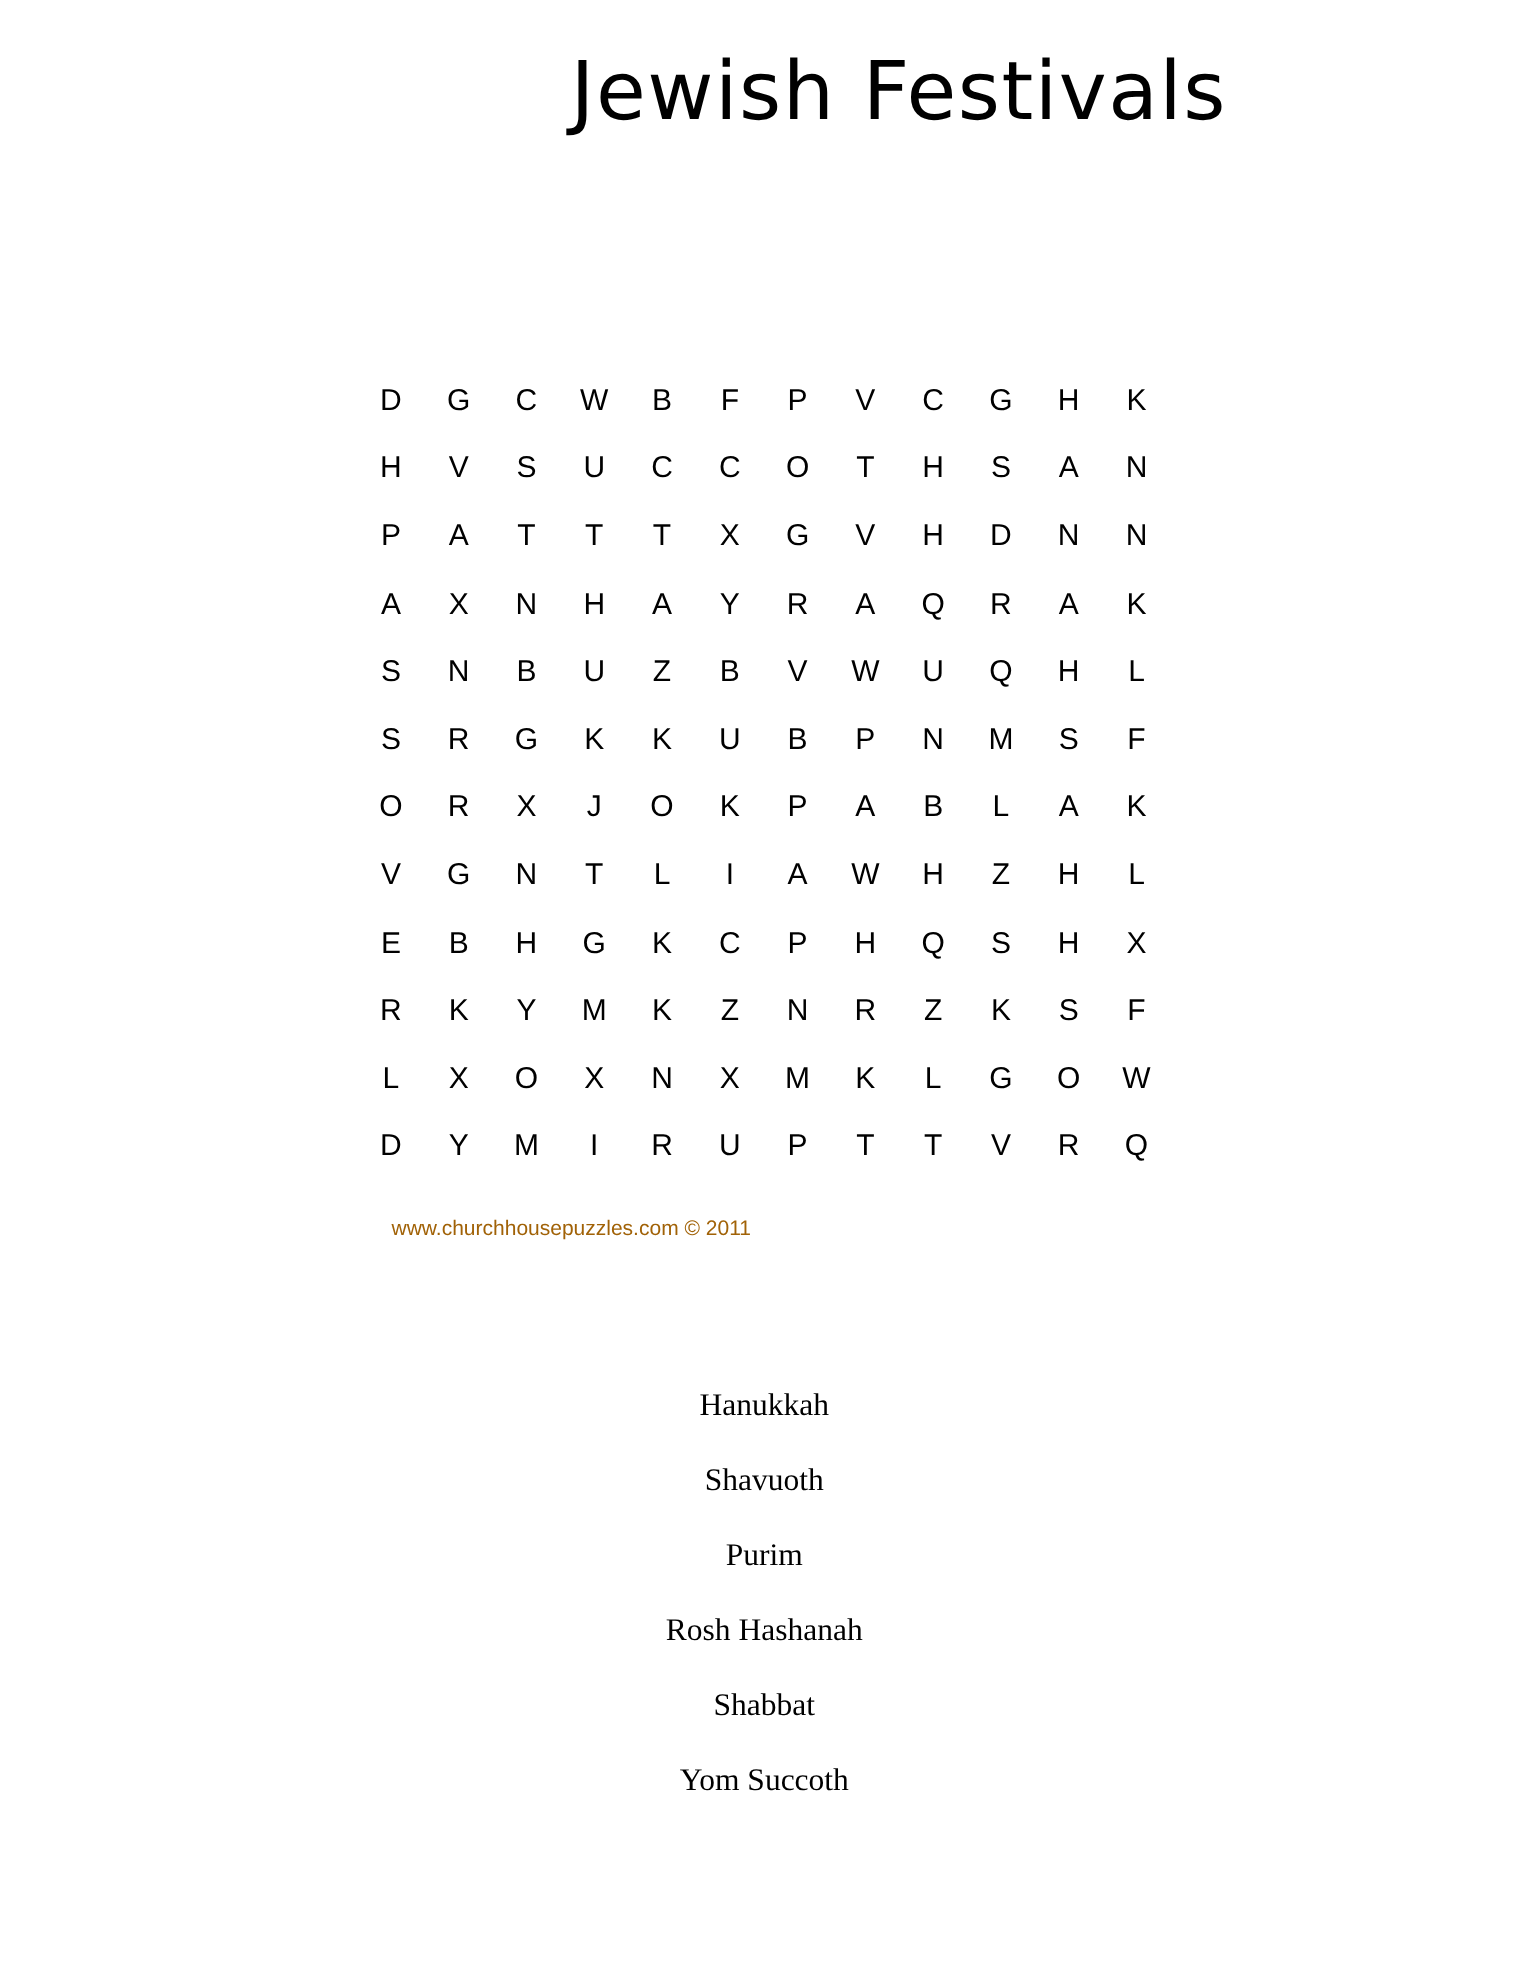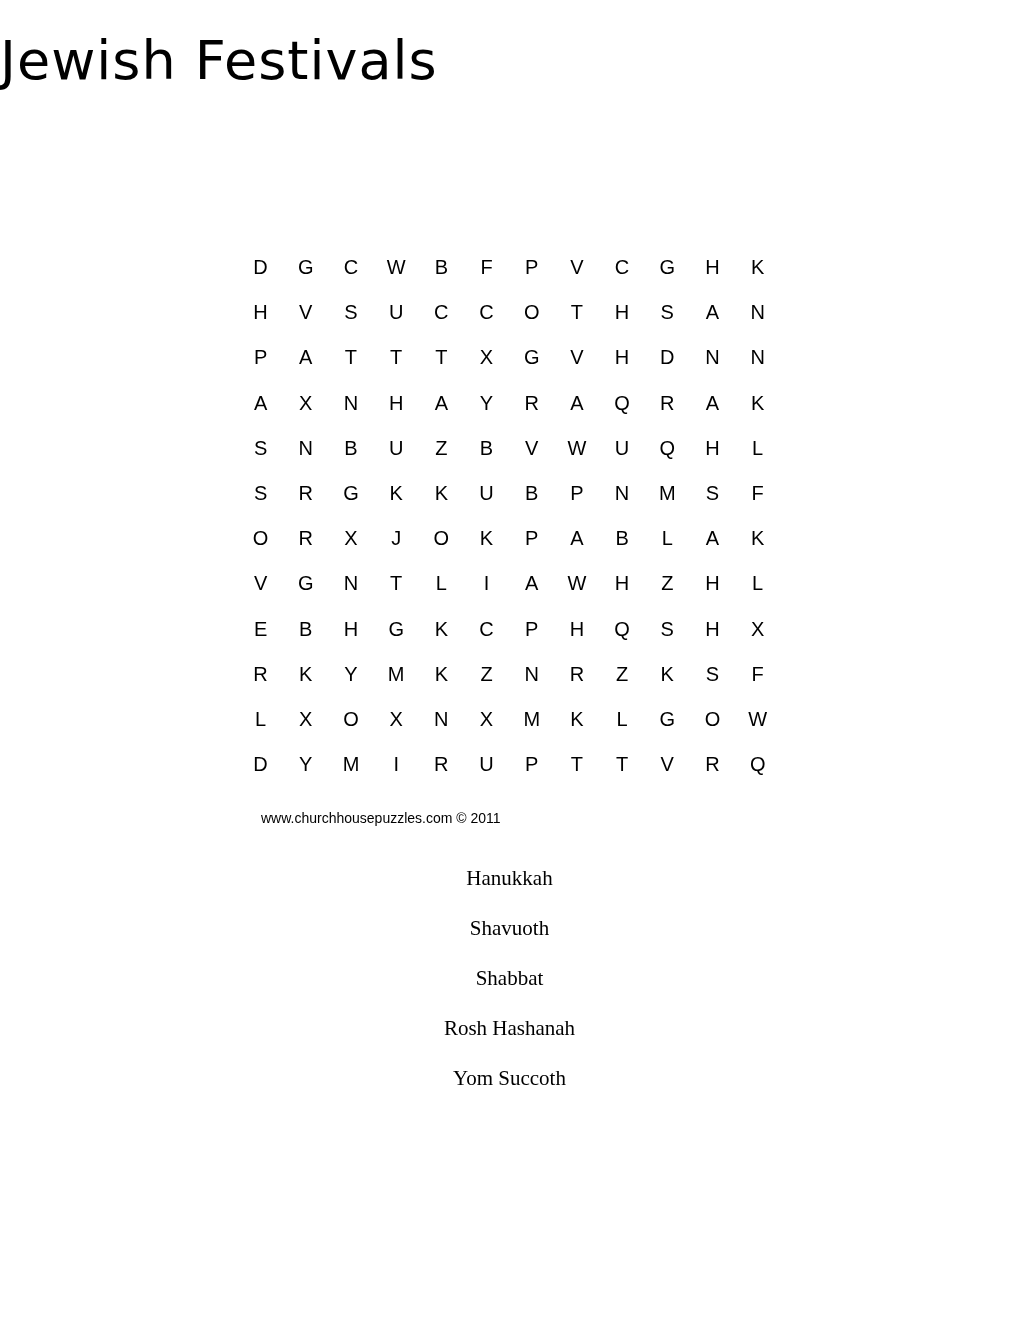--- a/index.html
+++ b/index.html
@@ -12,21 +12,21 @@
       height: 1319px;
       position: relative;
       overflow: hidden;
       color: #000000;
     }
     .title {
       position: absolute;
       top: 26px;
       left: 0;
       width: 818px;
-      text-align: left;
+      text-align: right;
       font-family: "DejaVu Sans", sans-serif;
       font-size: 54px;
       line-height: 70px;
       letter-spacing: 1px;
       color: #000;
     }
     .grid {
       position: absolute;
       left: 238px;
       top: 245px;
@@ -44,25 +44,25 @@
       line-height: 45.2px;
       color: #000;
     }
     .credit {
       position: absolute;
       left: 261px;
       top: 809px;
       font-family: "Liberation Sans", sans-serif;
       font-size: 14px;
       line-height: 18px;
-      color: #000000;
+      color: #a16207;
     }
     .word-list {
       position: absolute;
-      top: 860px;
+      top: 918px;
       left: 0;
       width: 1019px;
     }
     .word {
       height: 50px;
       text-align: center;
       font-family: "Liberation Serif", serif;
       font-size: 21px;
       line-height: 36px;
       color: #000;
@@ -242,16 +242,17 @@
       <div class="grid-cell">R</div>
       <div class="grid-cell">Q</div>
     </div>
   </div>
 
 <div class="credit">www.churchhousepuzzles.com © 2011</div>
 
 <div class="word-list" id="word-list">
     <div class="word">Hanukkah</div>
     <div class="word">Shavuoth</div>
+    <div class="word">Purim</div>
+    <div class="word">Rosh Hashanah</div>
     <div class="word">Shabbat</div>
-    <div class="word">Rosh Hashanah</div>
     <div class="word">Yom Succoth</div>
   </div>
 
 </body></html>

